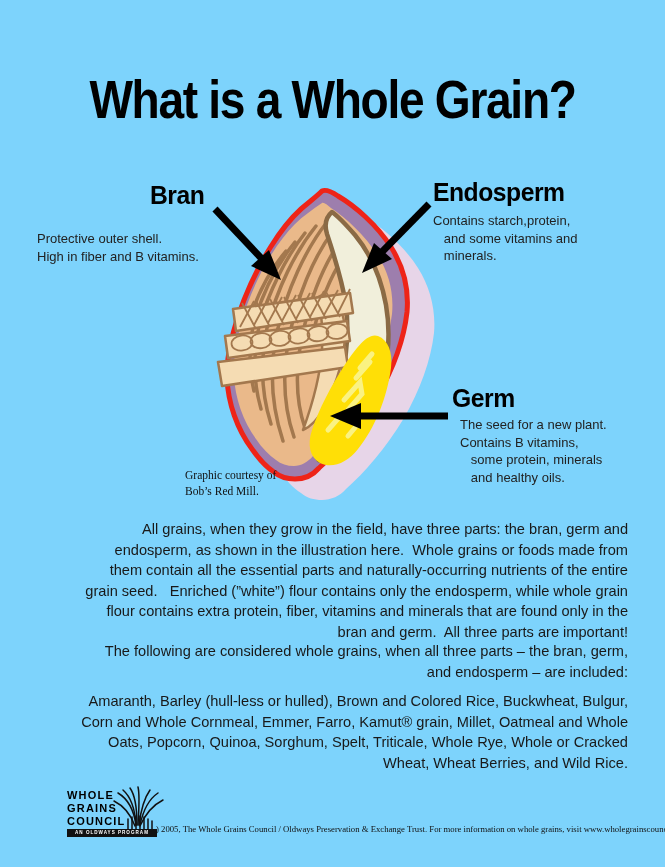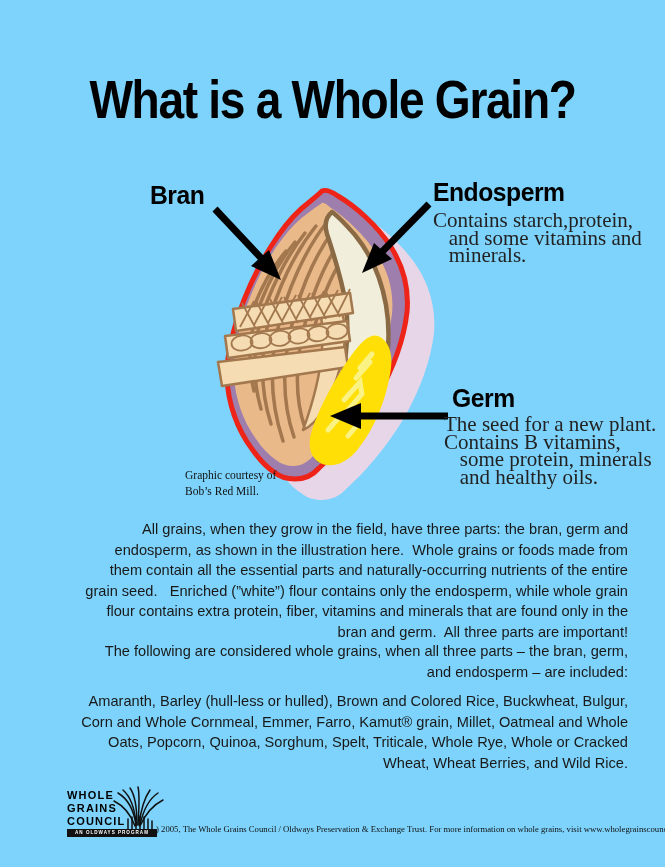--- a/index.html
+++ b/index.html
@@ -13,23 +13,22 @@
     position:absolute;top:36px;left:0;right:0;text-align:center;
     font-size:53px;font-weight:bold;letter-spacing:-1.5px;line-height:1.05;
     color:#000;transform:scaleX(0.87);white-space:nowrap;
   }
   .part-title{
     position:absolute;font-size:26px;font-weight:bold;color:#000;
     letter-spacing:-0.5px;line-height:1.05;transform:scaleX(0.95);transform-origin:left top;
     white-space:nowrap;
   }
   .part-desc{
-    position:absolute;font-size:21px;line-height:17.5px;color:#222;
+    position:absolute;font-size:13px;line-height:17.5px;color:#222;
     white-space:pre-wrap;
-    font-family:Liberation Serif, serif;
   }
   .bran-desc{line-height:18px;}
   .caption{
     position:absolute;font-family:"Liberation Serif",serif;font-size:11.5px;
     line-height:16px;color:#111;white-space:pre-wrap;
   }
   .para{
     position:absolute;left:68px;width:560px;font-size:14.6px;line-height:20.5px;
     color:#191919;white-space:pre-wrap;text-align:right;
   }
@@ -130,28 +129,30 @@
       <line x1="429" y1="204" x2="377" y2="257"></line>
       <polygon points="362,273 374,243 392,259"></polygon>
     </g>
     <g class="arrow">
       <line x1="448" y1="416" x2="358" y2="416"></line>
       <polygon points="330,416 361,403 361,429"></polygon>
     </g>
   </svg>
 
   <div class="part-title" style="left:150px;top:182px;">Bran</div>
+  <div class="part-desc bran-desc" style="left:37px;top:230px;">Protective outer shell.
+High in fiber and B vitamins.</div>
 
   <div class="part-title" style="left:433px;top:179px;">Endosperm</div>
   <div class="part-desc" style="left:433px;top:212px;">Contains starch,protein,
    and some vitamins and
    minerals.</div>
 
   <div class="part-title" style="left:452px;top:385px;">Germ</div>
-  <div class="part-desc" style="left:444px;top:416px;">The seed for a new plant.
+  <div class="part-desc" style="left:460px;top:416px;">The seed for a new plant.
 Contains B vitamins,
    some protein, minerals
    and healthy oils.</div>
 
   <div class="caption" style="left:185px;top:467px;">Graphic courtesy of
 Bob’s Red Mill.</div>
 
   <div class="para" style="top:519px;">All grains, when they grow in the field, have three parts: the bran, germ and
 endosperm, as shown in the illustration here.  Whole grains or foods made from
 them contain all the essential parts and naturally-occurring nutrients of the entire

